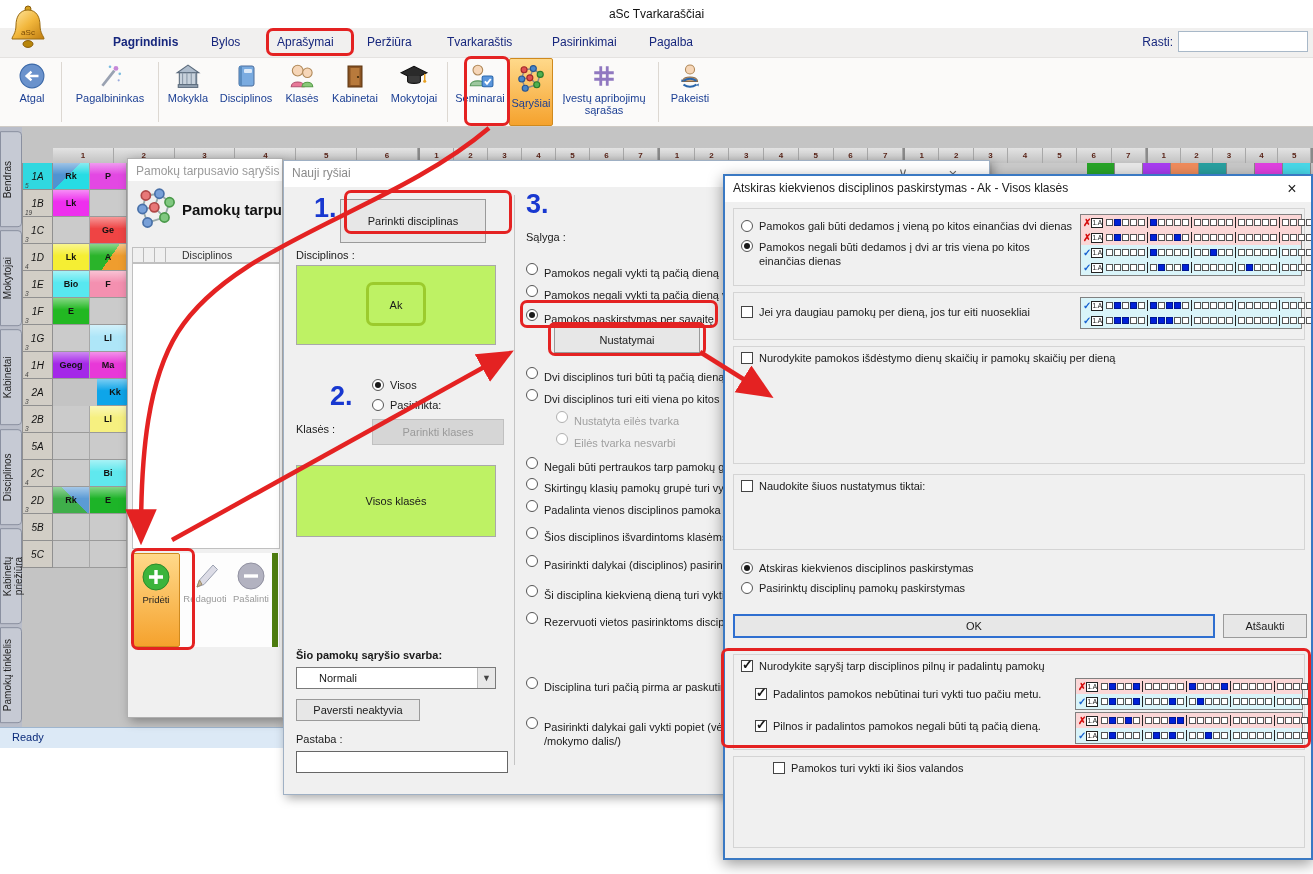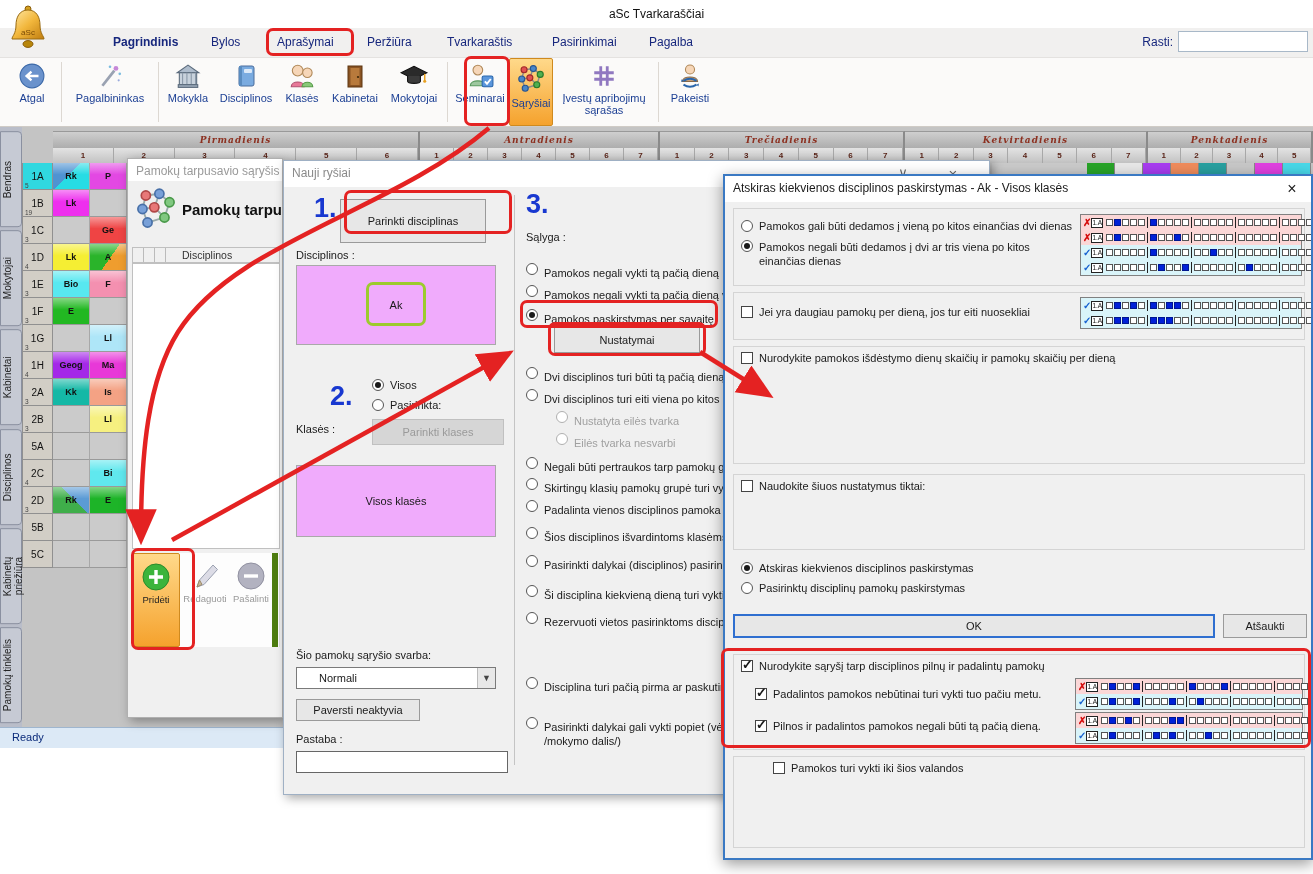--- a/index.html
+++ b/index.html
@@ -31,37 +31,37 @@
   #daysrow .corner { width:31px; }
   .day-cell { background:linear-gradient(#cfcfcf,#adadad); border-right:2px solid #8a8a8a; border-top:1px solid #999;
               font-family:"DejaVu Serif", serif; font-style:italic; font-weight:bold; font-size:9px; color:#8c3020;
               display:flex; align-items:center; justify-content:center; letter-spacing:1px; }
   #numsrow { left:22px; top:148px; height:15px; display:flex; }
   #numsrow .corner { width:31px; }
   .num-group { display:flex; border-right:2px solid #8a8a8a; }
   .num-cell { flex:1; background:linear-gradient(#e3e3e3,#c2c2c2); border-right:1px solid #a8a8a8; font-size:8px; font-weight:bold; color:#5a2418; display:flex; align-items:center; justify-content:center; }
   #rows { left:22px; top:163px; }
   .t-row { display:flex; height:27px; }
-  .row-head { width:31px; background:#d2cec6; border:1px solid #909090; border-top:none; position:relative; font-size:10px; color:#111; display:flex; align-items:center; justify-content:center; }
+  .row-head { width:31px; background:#d2cec6; border:1px solid #909090; border-top:none; position:relative; font-size:10px; color:#111; display:flex; align-items:center; justify-content:center;font-style:italic; }
   .row-head .cnt { position:absolute; left:2px; bottom:0px; font-size:6.5px; color:#444; }
   .t-cell { width:37px; border-right:1px solid #a8a8a8; border-bottom:1px solid #9a9a9a; background:#cbcbcb; font-size:9px; font-weight:bold; color:#101010; display:flex; align-items:center; justify-content:center; position:relative; overflow:hidden; }
   .t-cell.filled::after { content:""; position:absolute; inset:0; background:linear-gradient(rgba(255,255,255,.45),rgba(255,255,255,0) 45%); }
   .t-fill { width:160px; border-right:1px solid #a8a8a8; border-bottom:1px solid #9a9a9a; background:#cbcbcb; }
   #far-strip { left:992px; top:163px; height:12px; display:flex; }
   #far-strip .gap { width:95px; background:#cbcbcb; border-bottom:1px solid #999; }
   .far-cell { width:28px; border-right:1px solid #888; }
   #statusbar { left:0; top:727px; width:1313px; height:21px; background:#dce9f6; border-top:1px solid #9fb6cf; }
   #status-text { left:12px; top:3px; font-size:11px; color:#0a2a7a; }
 
   
   .dlg { position:absolute; background:#f0f0f0; box-shadow:3px 3px 10px rgba(0,0,0,.35); overflow:hidden; }
   .dlg-title { position:absolute; left:0; top:0; right:0; height:24px; background:#fff; font-size:12px; padding:5px 8px; white-space:nowrap; }
   .btn { background:#e7e7e7; border:1px solid #9a9a9a; font-size:11px; color:#1a1a1a; display:flex; align-items:center; justify-content:center; }
   .btn.disabled { background:#d6d6d6; color:#9a9a9a; border-color:#c0c0c0; }
-  .gbox { position:absolute; border:1px solid #a9a9a9; background:#f0abfc; }
+  .gbox { position:absolute; border:1px solid #a9a9a9; background:#bef264; }
   .gbox3 { position:absolute; border:1px solid #d4d4d4; }
   .lab { font-size:11px; color:#1a1a1a; white-space:nowrap; }
   .bignum { font-size:27px; font-weight:bold; color:#1838d0; }
   .rd { width:12px; height:12px; border:1px solid #555; border-radius:50%; background:#fff; position:relative; flex:none; display:inline-block; }
   .rd.on::after { content:""; position:absolute; inset:2px; background:#1a1a1a; border-radius:50%; }
   .rd.dis { border-color:#b0b0b0; }
   .cb { width:12px; height:12px; border:1px solid #444; background:#fff; position:relative; flex:none; display:inline-block; }
   .cb.on::after { content:"✓"; position:absolute; left:0px; top:-3px; font-size:13px; font-weight:bold; color:#1a1a1a; line-height:1; }
   .opt { position:absolute; display:flex; gap:6px; align-items:flex-start; }
   .wctl { position:absolute; color:#666; font-size:13px; top:4px; width:30px; text-align:center; }
@@ -226,28 +226,20 @@
 
   <div id="main" class="abs"></div>
   <div id="tabstrip" class="abs">
       <div class="side-tab" style="flex: 1 1 0%;">Bendras</div>
       <div class="side-tab" style="flex: 1 1 0%;">Mokytojai</div>
       <div class="side-tab" style="flex: 1 1 0%;">Kabinetai</div>
       <div class="side-tab" style="flex: 1 1 0%;">Disciplinos</div>
       <div class="side-tab" style="flex: 1 1 0%;">Kabinetų priežiūra</div>
       <div class="side-tab" style="flex: 1 1 0%;">Pamokų tinklelis</div>
     </div>
-  <div id="daysrow" class="abs">
-      <div class="corner"></div>
-      <div class="day-cell" style="width: 367px;">Pirmadienis</div>
-      <div class="day-cell" style="width: 240px;">Antradienis</div>
-      <div class="day-cell" style="width: 245px;">Trečiadienis</div>
-      <div class="day-cell" style="width: 243px;">Ketvirtadienis</div>
-      <div class="day-cell" style="width: 165px;">Penktadienis</div>
-    </div>
   <div id="numsrow" class="abs">
       <div class="corner"></div>
       <div class="num-group" style="width: 367px;">
         <div class="num-cell">1</div>
         <div class="num-cell">2</div>
         <div class="num-cell">3</div>
         <div class="num-cell">4</div>
         <div class="num-cell">5</div>
         <div class="num-cell">6</div>
       </div>
@@ -357,21 +349,21 @@
         </div>
         <div class="t-cell filled" style="background: rgb(164, 40, 232);">Geog</div>
         <div class="t-cell filled" style="background: rgb(232, 56, 216);">Ma</div>
         <div class="t-fill"></div>
       </div>
       <div class="t-row">
         <div class="row-head">
           <span>2A</span>
           <span class="cnt">3</span>
         </div>
-        <div class="t-cell filled" style="background: #14b8a6;">Kk</div>
+        <div class="t-cell filled" style="background: #0ea5e9; margin-left: 44px;">Kk</div>
         <div class="t-cell filled" style="background: rgb(244, 162, 132);">Is</div>
         <div class="t-fill"></div>
       </div>
       <div class="t-row">
         <div class="row-head">
           <span>2B</span>
           <span class="cnt">3</span>
         </div>
         <div class="t-cell"></div>
         <div class="t-cell filled" style="background: rgb(246, 240, 128);">Ll</div>
@@ -500,21 +492,21 @@
     <div class="opt" style="left:88px; top:238px;">
         <span class="rd"></span>
         <span class="lab">Pasirinkta:</span>
       </div>
     <div class="abs lab" style="left:12px; top:262px;">Klasės :</div>
     <div class="abs btn disabled" style="left:88px; top:258px; width:132px; height:26px;">Parinkti klases</div>
     <div class="gbox" style="left:12px; top:304px; width:200px; height:72px; display:flex; align-items:center; justify-content:center;">
       <span class="lab">Visos klasės</span>
     </div>
 
-    <div class="abs lab" style="left:12px; top:488px;">Šio pamokų sąryšio svarba:</div>
+    <div class="abs lab" style="left:12px; top:488px;font-weight:bold;">Šio pamokų sąryšio svarba:</div>
     <div class="abs" style="left:12px; top:506px; width:200px; height:22px; background:#fff; border:1px solid #7a7a7a; display:flex; align-items:center;">
       <span class="lab" style="padding-left:22px; flex:1;">Normali</span>
       <span style="width:18px; height:100%; background:#e8e8e8; border-left:1px solid #bbb; display:flex; align-items:center; justify-content:center; font-size:9px; color:#444;">▼</span>
     </div>
     <div class="abs btn" style="left:12px; top:538px; width:124px; height:22px;">Paversti neaktyvia</div>
     <div class="abs lab" style="left:12px; top:572px;">Pastaba :</div>
     <input class="abs" style="left: 12px; top: 590px; width: 212px; height: 22px; border: 1px solid rgb(102, 102, 102); font-size: 11px; padding: 0px 4px;" value="">
 
     <div class="abs" style="left:230px; top:34px; height:570px; border-left:1px solid #c4c4c4;"></div>
 

